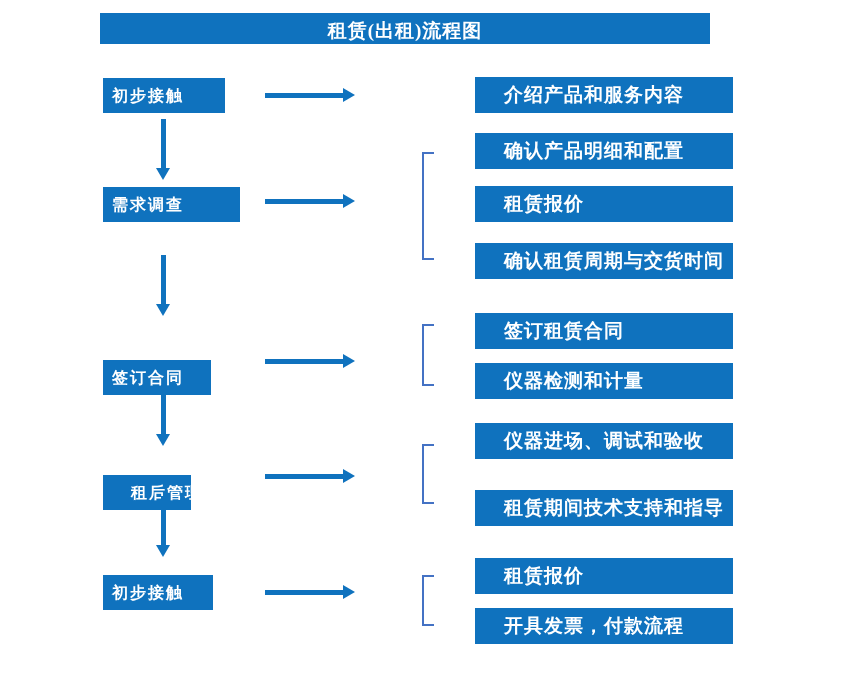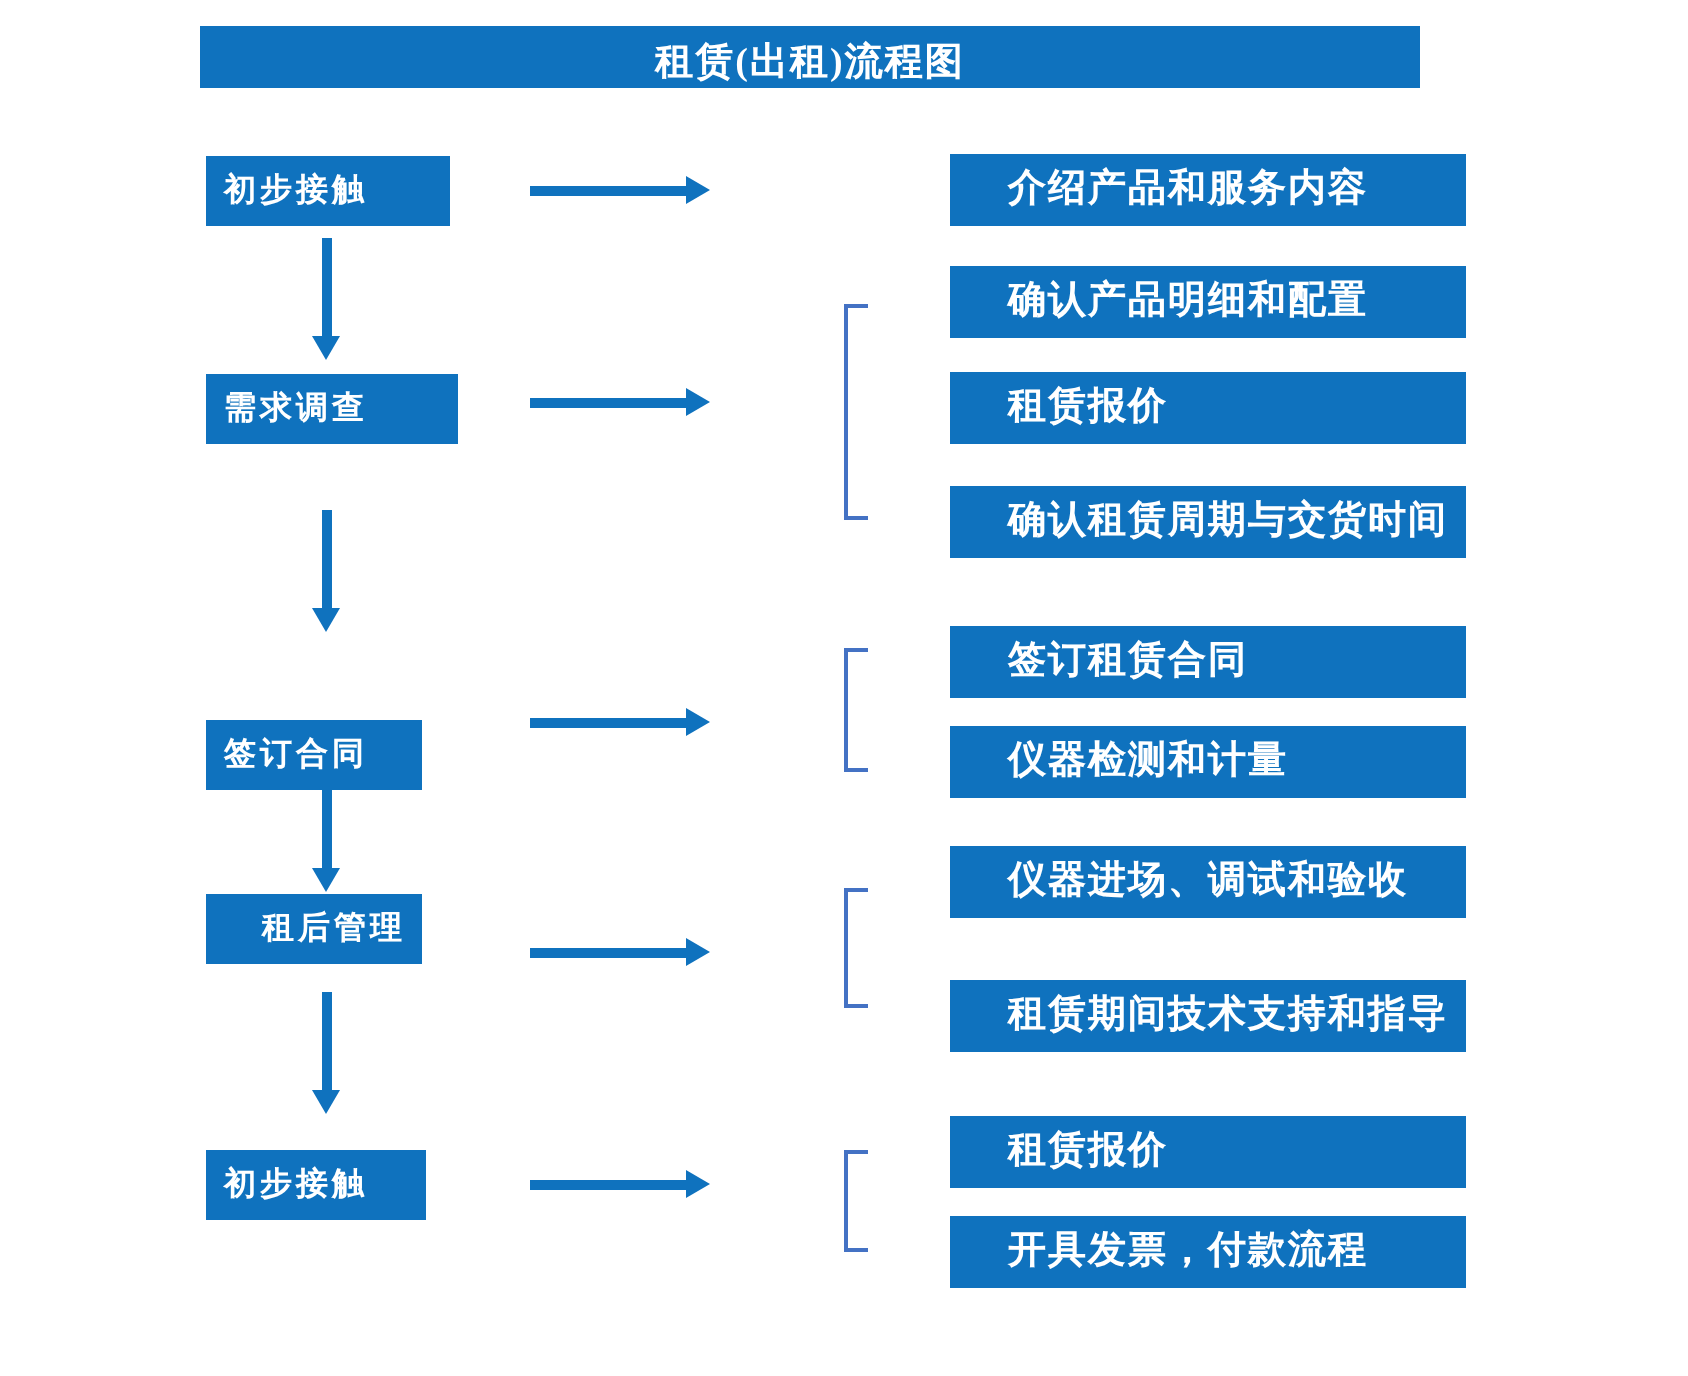--- a/index.html
+++ b/index.html
@@ -21,23 +21,23 @@
     font-weight:bold;font-size:19px;letter-spacing:1px;
     display:flex;align-items:flex-end;justify-content:center;
   }
   
   .box{
     position:absolute;background:var(--box-blue);color:var(--text-white);
     font-weight:bold;white-space:nowrap;box-sizing:border-box;
   }
   .step{height:35px;line-height:35px;font-size:16px;letter-spacing:2px;padding-left:9px;left:103px;}
   .s0{top:78px;width:122px;}
-  .s1{top:187px;width:126px;}
+  .s1{top:187px;width:137px;}
   .s2{top:360px;width:108px;}
-  .s3{top:447px;width:108px;padding-left:28px;}
+  .s3{top:475px;width:88px;padding-left:28px;}
   .s4{top:575px;width:110px;}
   .detail{left:443px;width:258px;height:36px;line-height:36px;font-size:19px;letter-spacing:1px;padding-left:29px;margin-left:32px;}
   .d0{top:77px;}
   .d1{top:133px;}
   .d2{top:186px;}
   .d3{top:243px;}
   .d4{top:313px;}
   .d5{top:363px;}
   .d6{top:423px;}
   .d7{top:490px;}

